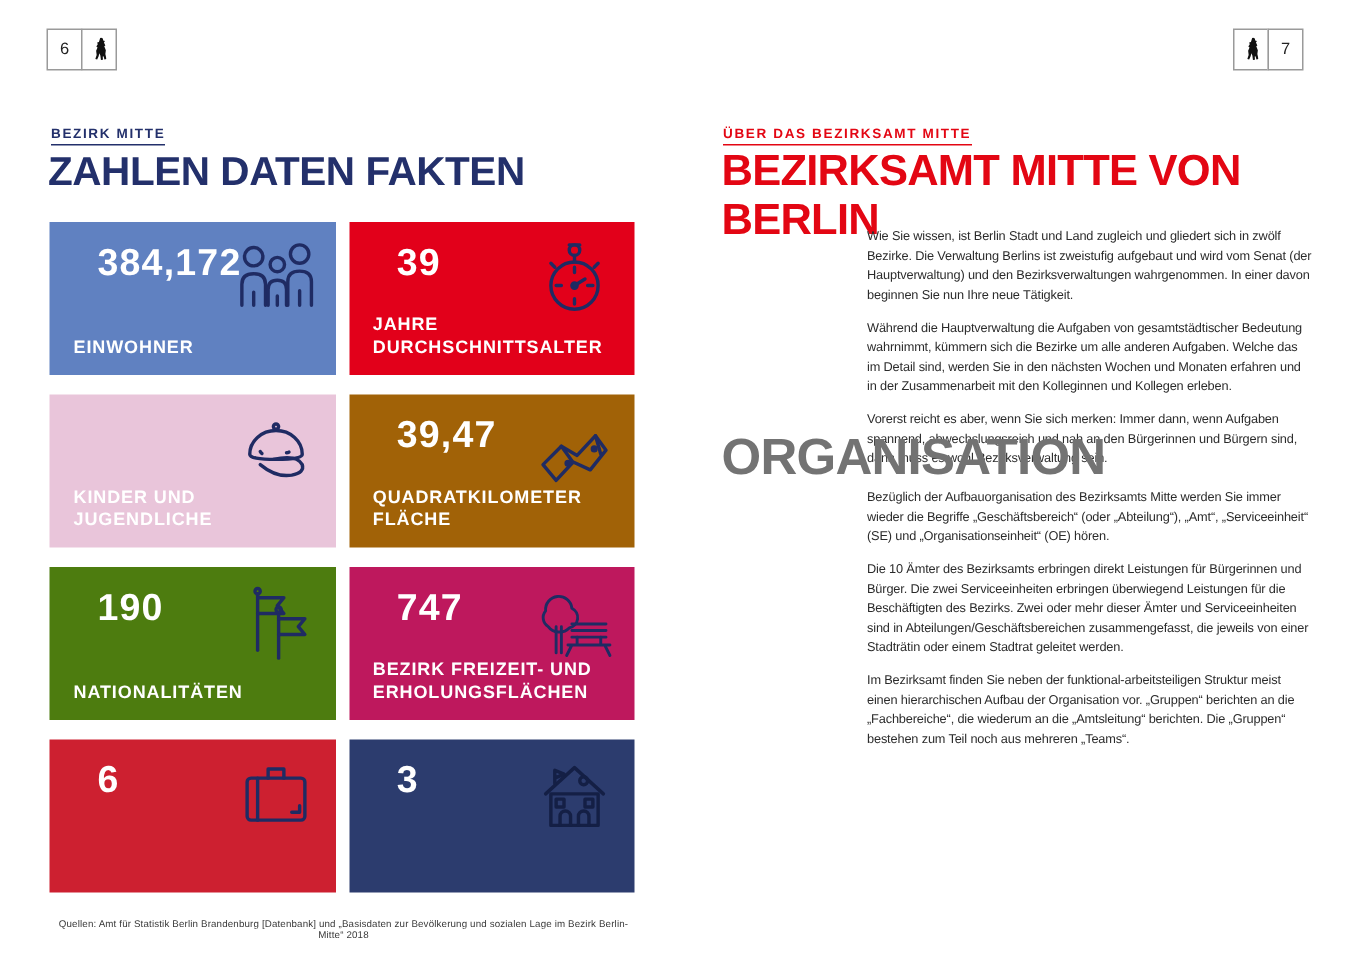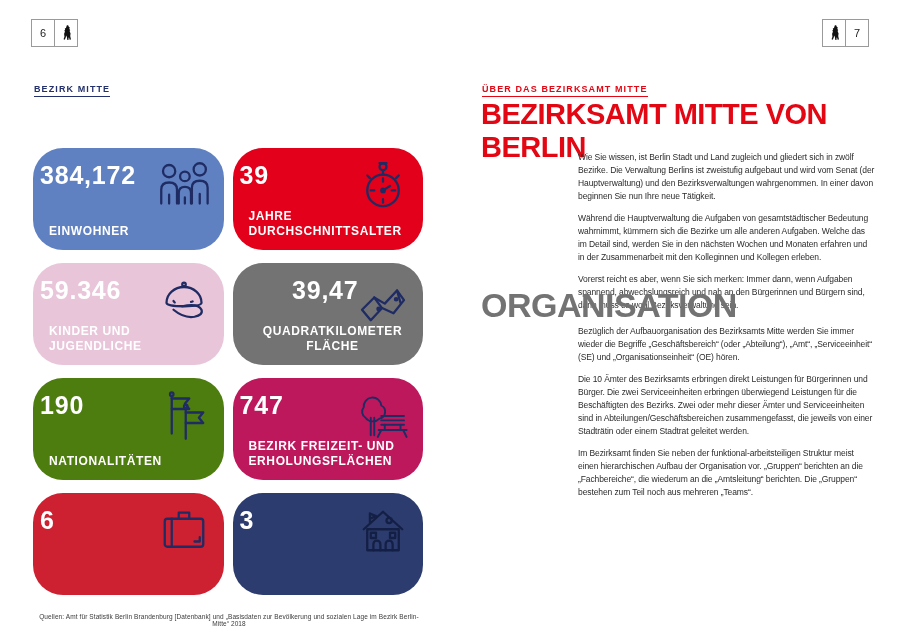--- a/index.html
+++ b/index.html
@@ -13,21 +13,21 @@
   .pager .cell{width:22px;height:26px;border:1px solid #9a9a9a;display:flex;align-items:center;justify-content:center;background:#fff;}
   .pager .cell + .cell{margin-left:-1px;}
   .pager .num{font-size:11px;color:#222;}
 
   
   .kicker{font-size:9px;font-weight:bold;letter-spacing:1.1px;padding-bottom:2px;display:inline-block;}
   .kicker-left{position:absolute;left:34px;top:84px;color:#23306b;border-bottom:1.5px solid #23306b;}
   .title-left{position:absolute;left:32px;top:99px;font-size:27px;font-weight:bold;letter-spacing:-0.3px;color:#23306b;}
 
   .tile-grid{position:absolute;left:33px;top:148px;width:390px;display:grid;grid-template-columns:1fr 1fr;gap:13px 9px;grid-auto-rows:102px;}
-  .tile{position:relative;color:#fff;padding:13px 12px 12px 7px;box-sizing:border-box;border-radius:30px;}
+  .tile{position:relative;color:#fff;padding:13px 12px 12px 32px;box-sizing:border-box;}
   .tile-value{font-size:25px;font-weight:bold;letter-spacing:0.8px;}
   .tile-label{position:absolute;left:16px;bottom:11px;width:168px;font-size:12px;font-weight:bold;letter-spacing:0.6px;line-height:1.25;}
   .tile-icon{position:absolute;top:10px;right:12px;width:56px;height:56px;}
   .tile-icon svg{width:100%;height:100%;}
 
   .source{position:absolute;left:33px;top:613px;width:392px;text-align:center;font-size:6.5px;color:#3a3a3a;letter-spacing:0.1px;}
 
   
   .kicker-right{position:absolute;left:482px;top:84px;color:#e30613;border-bottom:1.5px solid #e30613;}
   .title-right{position:absolute;left:481px;top:98px;font-size:29px;font-weight:bold;letter-spacing:-0.5px;color:#e30613;}
@@ -57,20 +57,21 @@
       <svg viewBox="0 0 12 24" width="9" height="16">
           <path fill="#111" d="M6.4 0.6 C7.6 -0.2 9.2 0.5 9.3 1.9 l0.1 1.1 1.8 0.6 -1 1.5 1.4 3 -1.1 0.7 1.6 4 -0.5 3.8 1.1 5 -2 0.4 -0.9-3.2 -0.8 0.2 0.2 3.2 -2 0.2 -0.6-4.3 -1.2-2.4 -0.4 2.8 -1.6 3.5 -1.8-0.6 1.3-3.9 -0.5-4.3 1.4-3.3 -1.2-0.8 1.4-2.4 -0.6-1.6 1.8-0.5 z"></path>
         </svg>
     </div>
     <div class="cell">
       <span class="num">7</span>
     </div>
   </div>
 
   <span class="kicker kicker-left">BEZIRK MITTE</span>
+  <h1 class="title-left" style="margin:0;">ZAHLEN DATEN FAKTEN</h1>
 
   <div class="tile-grid">
 
     <div class="tile" style="background: rgb(96, 129, 193);">
       <div class="tile-value">384,172</div>
       <div class="tile-label">EINWOHNER</div>
       <span class="tile-icon">
         <svg viewBox="0 0 64 64" fill="none" stroke="#1f2b63" stroke-width="2.6" stroke-linecap="round">
           <circle cx="15" cy="15" r="7"></circle>
             <path d="M6 52 V36 q0-8 9-8 t9 8 V52 M15 42 v10"></path>
@@ -91,33 +92,32 @@
             <circle cx="32" cy="37" r="2" fill="#1f2b63"></circle>
           <path d="M32 23 v4 M32 51 v-4 M18 37 h4 M46 37 h-4 M32 37 l8-5"></path>
           <circle cx="32" cy="10" r="4"></circle>
             <path d="M32 14 v5 M28 6 h8"></path>
           <path d="M17 23 l-3-3 M47 23 l3-3"></path>
         </svg>
       </span>
     </div>
 
     <div class="tile" style="background: rgb(233, 197, 218);">
-      <div class="tile-value">59.346</div>
       <div class="tile-label">KINDER UND JUGENDLICHE</div>
       <span class="tile-icon">
         <svg viewBox="0 0 64 64" fill="none" stroke="#1f2b63" stroke-width="2.6" stroke-linecap="round">
           <path d="M12 34 a20 18 0 0 1 40 0 q0 4 -20 4 t-20 -4 z"></path>
           <path d="M30 38 q18 -4 22 4 q2 6 -8 8 q-12 2 -24 -8"></path>
           <circle cx="32" cy="13" r="2"></circle>
           <path d="M20 32 q1 2 3 2 M40 33 q2 0 3-2" stroke-dasharray="2 3"></path>
         </svg>
       </span>
     </div>
 
-    <div class="tile" style="background: #737373; text-align: center;">
+    <div class="tile" style="background: #a16207;">
       <div class="tile-value">39,47</div>
       <div class="tile-label">QUADRATKILOMETER FLÄCHE</div>
       <span class="tile-icon">
         <svg viewBox="0 0 64 64" fill="none" stroke="#1f2b63" stroke-width="2.6" stroke-linejoin="round" stroke-linecap="round">
           <path d="M8 42 L22 28 L34 35 L48 20 L56 31 L44 46 L31 40 L18 54 Z"></path>
           <path d="M22 28 L30 39 M48 20 L52 34"></path>
           <circle cx="27" cy="41" r="1.4" fill="#1f2b63"></circle>
             <circle cx="47" cy="30" r="1.4" fill="#1f2b63"></circle>
         </svg>
       </span>

